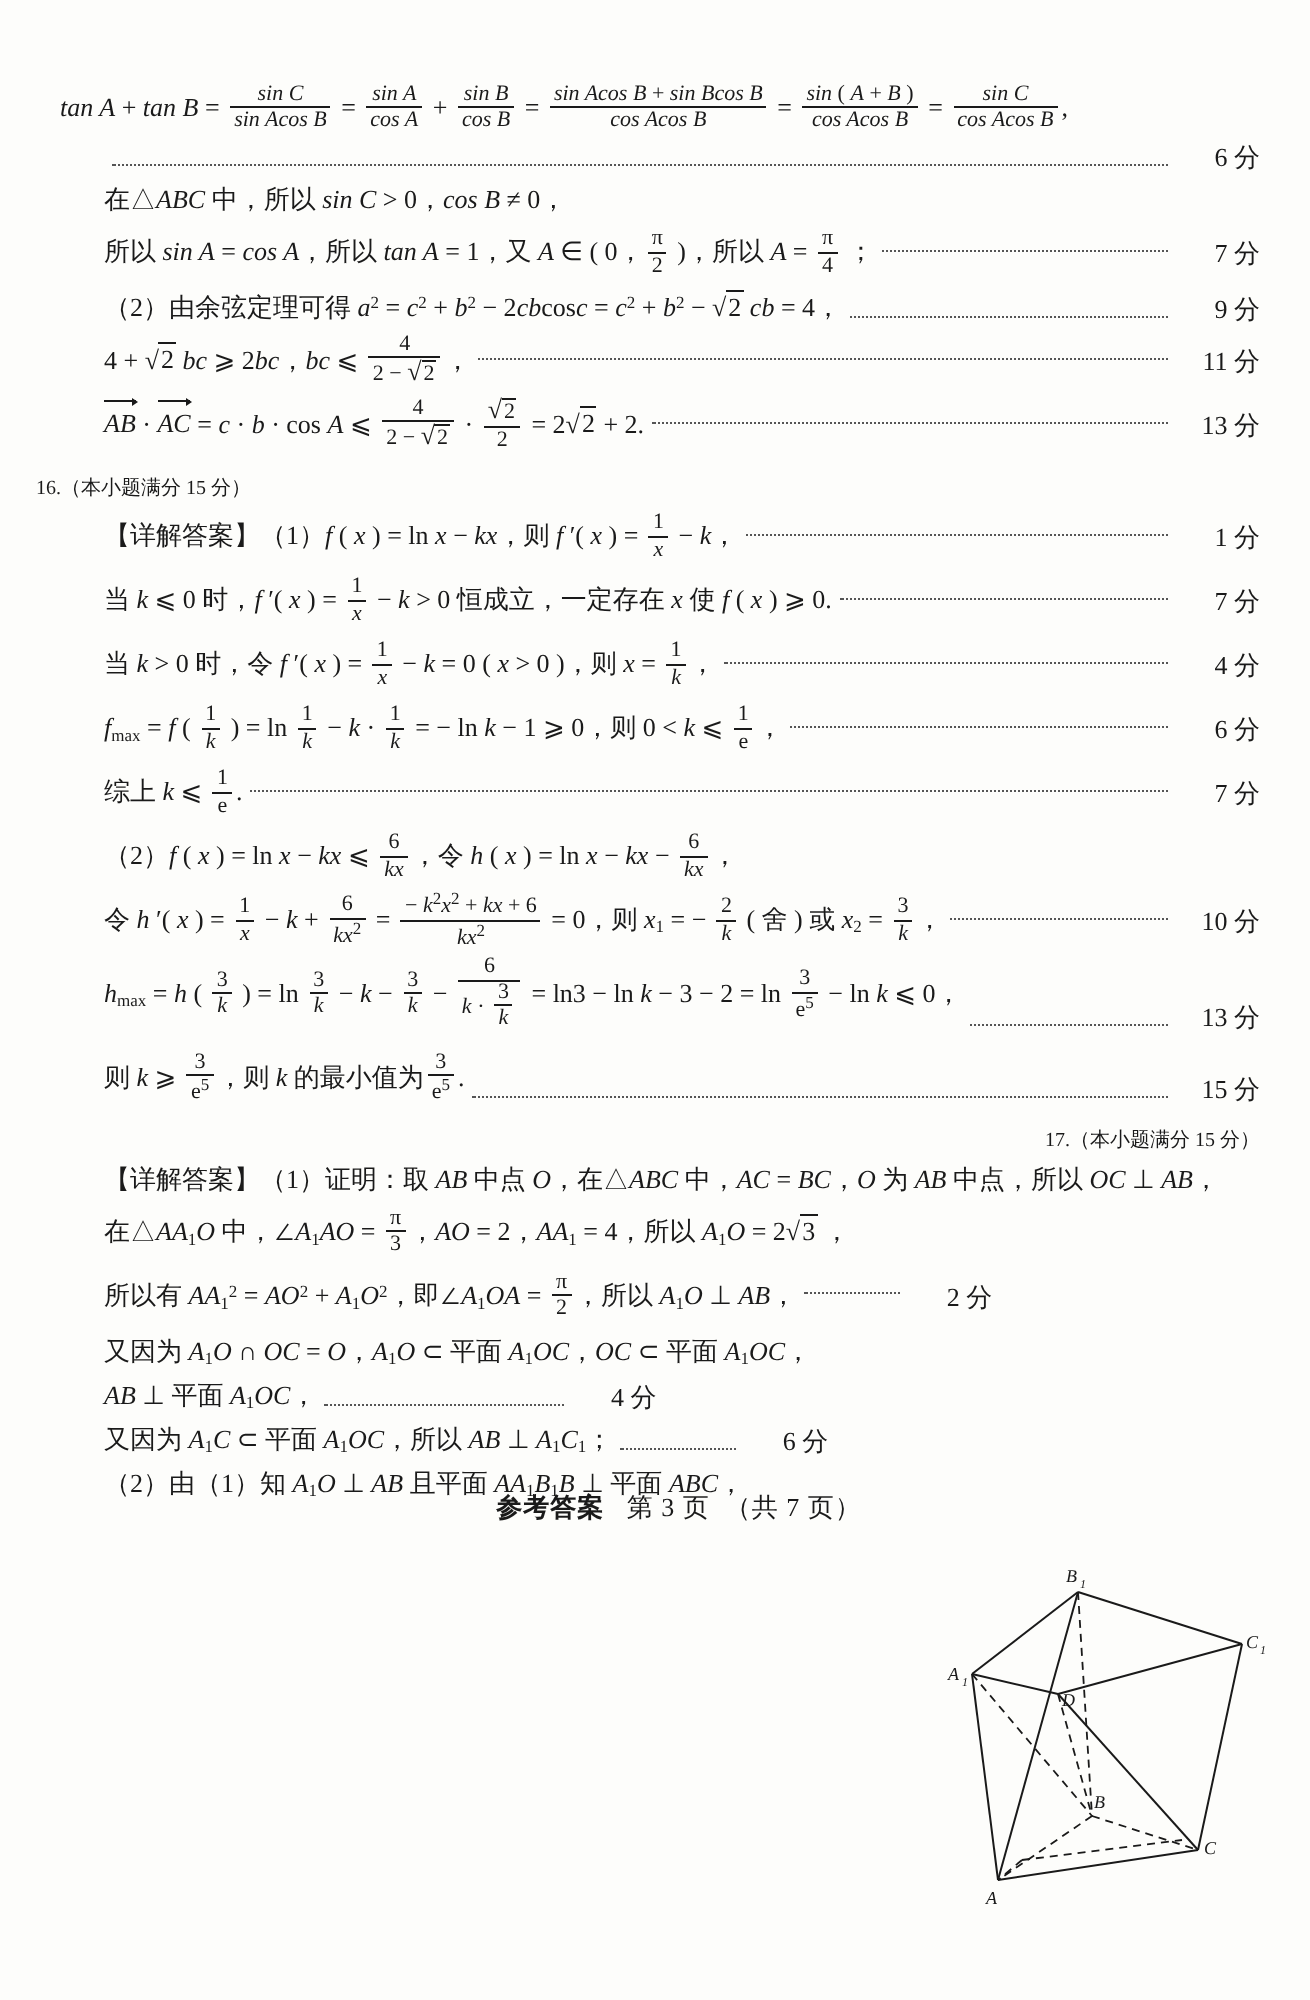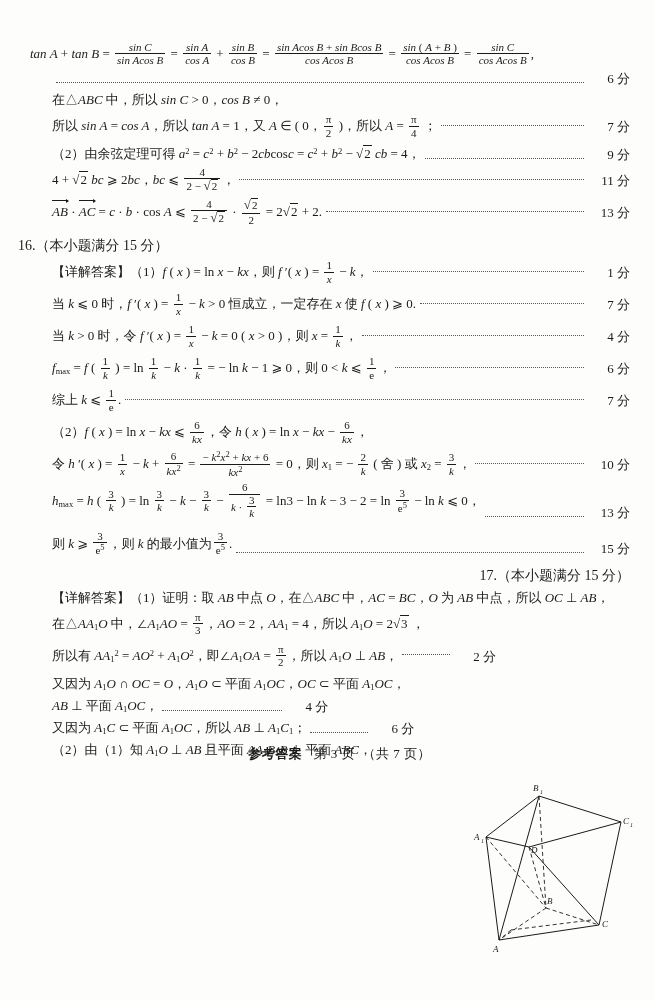--- a/index.html
+++ b/index.html
@@ -42,21 +42,21 @@
     min-width:10px;
   }
   .score{
     font-size:13px;
     white-space:nowrap;
     text-align:right;
     min-width:42px;
     font-family:Liberation Serif, serif;
   }
   .qhead{
-    font-size:14px;
+    font-size:10px;
     margin-top:9px;
     margin-bottom:3px;
   }
   .indent{margin-left:22px;}
   sub{font-size:8.5px;vertical-align:-0.25em;}
   sup{font-size:8.5px;vertical-align:0.45em;}
   .frac{
     display:inline-block;
     vertical-align:middle;
     text-align:center;

